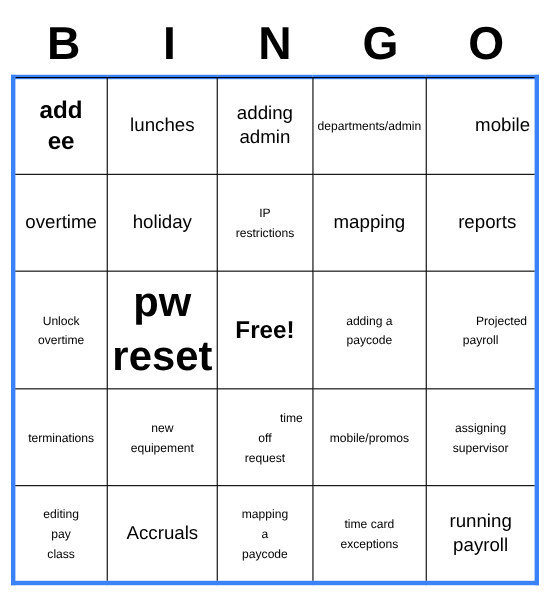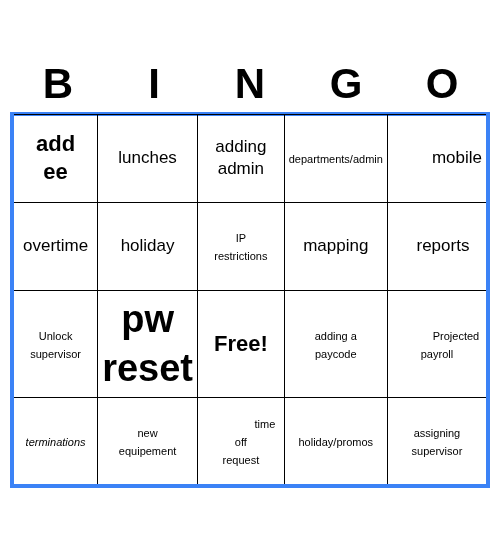--- a/index.html
+++ b/index.html
@@ -111,34 +111,47 @@
         <tr>
           <td><span class="cell-text medium" style="white-space: pre-line;">overtime</span></td>
           <td><span class="cell-text medium" style="white-space: pre-line; margin-top: 48px;">holiday</span></td>
           <td><span class="cell-text small" style="white-space: pre-line;">IP
 restrictions</span></td>
           <td><span class="cell-text medium" style="white-space: pre-line;">mapping</span></td>
           <td><span class="cell-text medium" style="white-space: pre-line; padding-left: 12px;">reports</span></td>
         </tr>
         <tr>
           <td><span class="cell-text small" style="white-space: pre-line;">Unlock
-supervisor</span></td>
+overtime</span></td>
           <td><span class="cell-text pw" style="white-space: pre-line;">pw
 reset</span></td>
           <td><span class="cell-text free" style="white-space: pre-line;">Free!</span></td>
           <td><span class="cell-text small" style="white-space: pre-line;">adding a
 paycode</span></td>
           <td><span class="cell-text small" style="white-space: pre-line; margin-left: 38px;">Projected
 payroll</span></td>
         </tr>
         <tr>
-          <td><span class="cell-text small" style="white-space: pre-line; font-style: italic;">terminations</span></td>
+          <td><span class="cell-text small" style="white-space: pre-line;">terminations</span></td>
           <td><span class="cell-text small" style="white-space: pre-line;">new
 equipement</span></td>
           <td><span class="cell-text small" style="white-space: pre-line; margin-left: 48px;">time off
 request</span></td>
-          <td><span class="cell-text small" style="white-space: pre-line;">holiday/promos</span></td>
+          <td><span class="cell-text small" style="white-space: pre-line;">mobile/promos</span></td>
           <td><span class="cell-text small" style="white-space: pre-line;">assigning
 supervisor</span></td>
+        </tr>
+        <tr>
+          <td><span class="cell-text small" style="white-space: pre-line;">editing
+pay
+class</span></td>
+          <td><span class="cell-text medium" style="white-space: pre-line;">Accruals</span></td>
+          <td><span class="cell-text small" style="white-space: pre-line;">mapping
+a
+paycode</span></td>
+          <td><span class="cell-text small" style="white-space: pre-line;">time card
+exceptions</span></td>
+          <td><span class="cell-text medium" style="white-space: pre-line;">running
+payroll</span></td>
         </tr>
       </tbody>
   </table>
 </div>
 
 </body></html>

